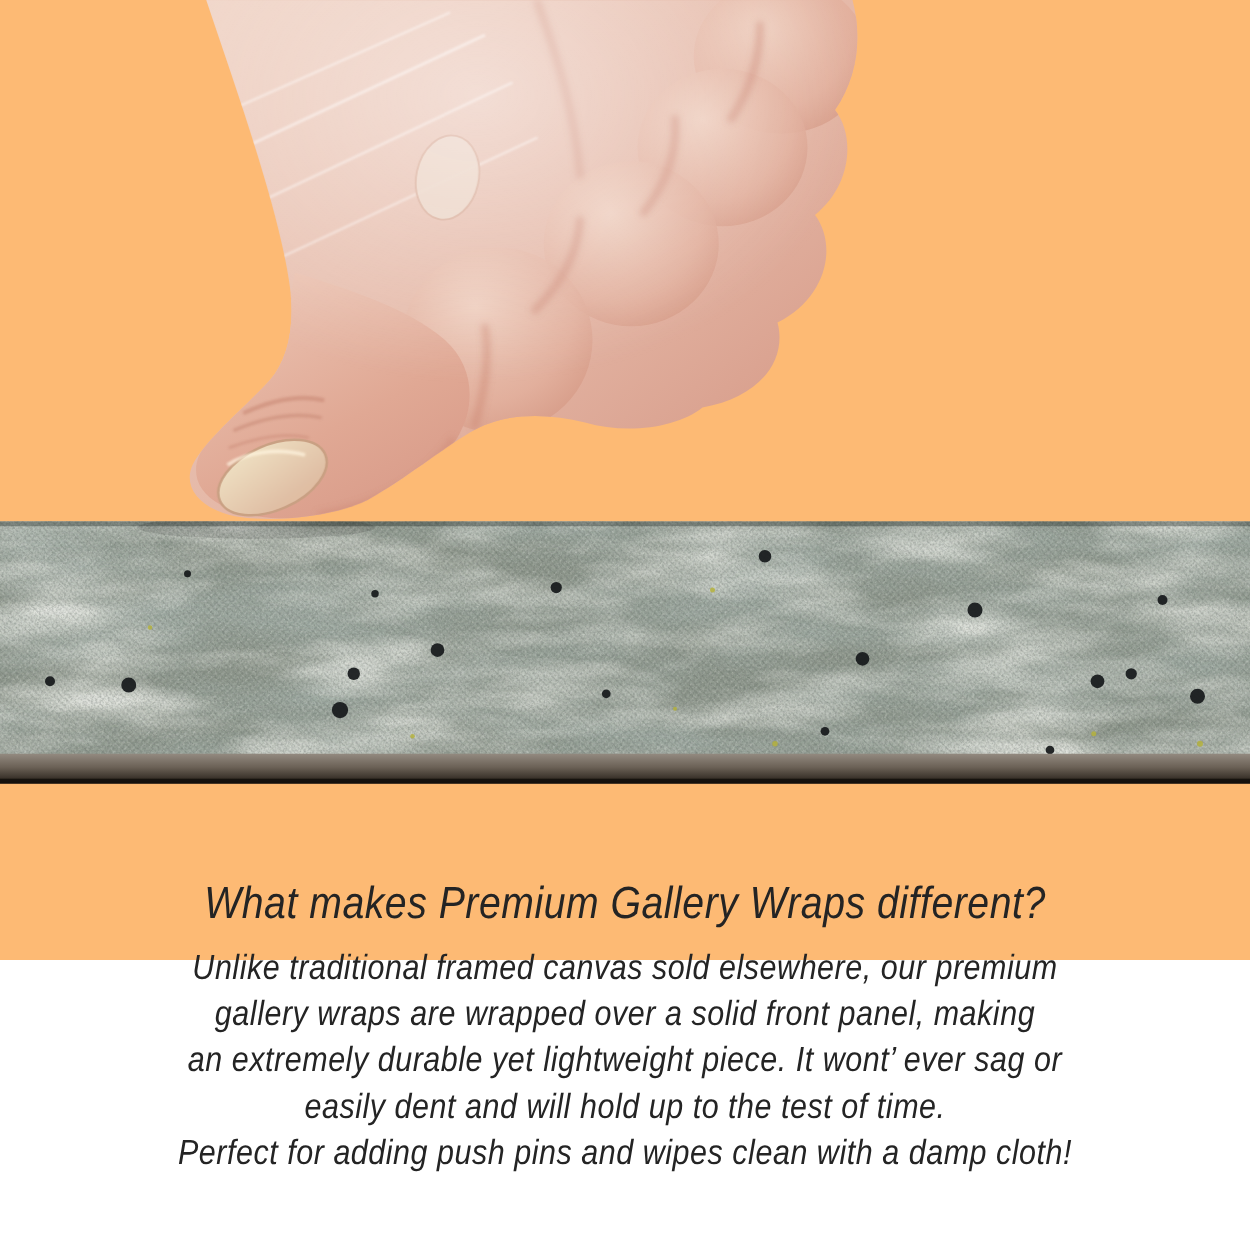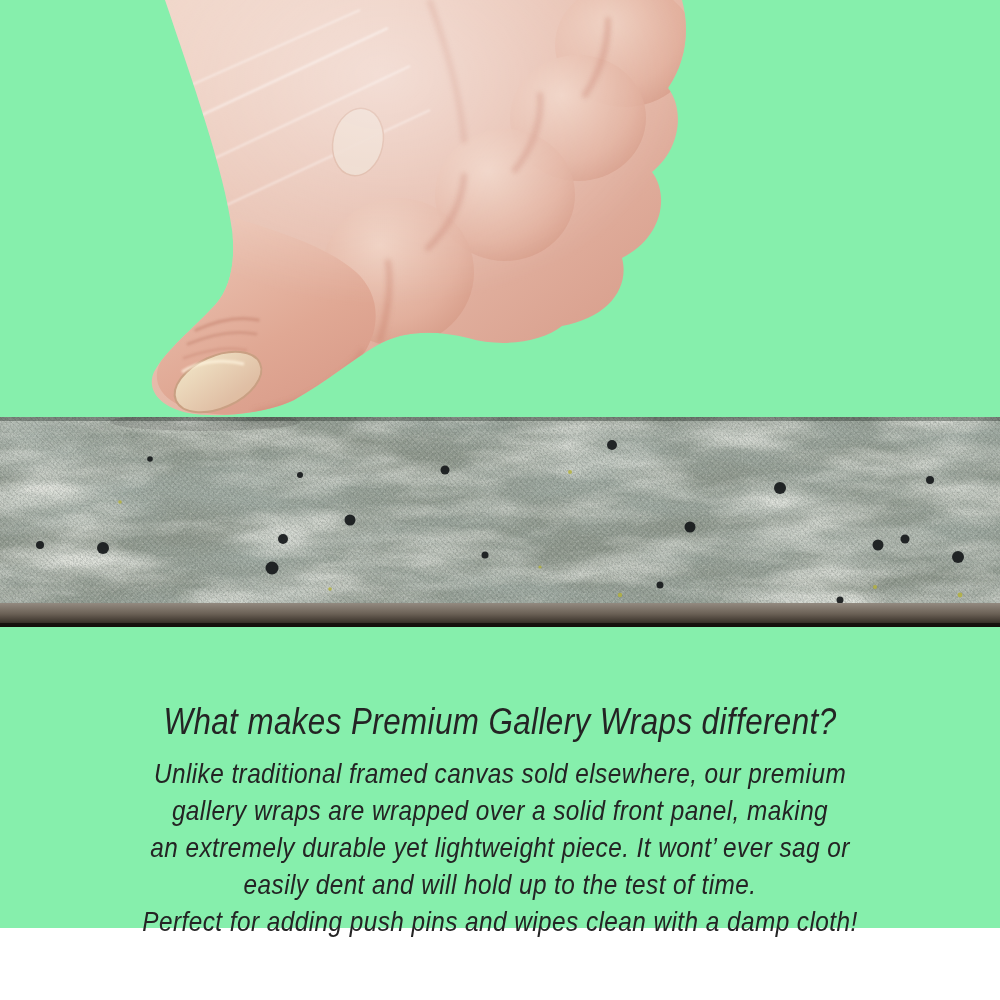--- a/index.html
+++ b/index.html
@@ -7,22 +7,22 @@
     padding: 0;
     width: 1000px;
     height: 1000px;
     overflow: hidden;
     background: #ffffff;
     font-family: "Liberation Sans", sans-serif;
   }
   .stage {
     position: relative;
     width: 1000px;
-    height: 928px;
-    background: #86efac;
+    height: 768px;
+    background: #fdba74;
   }
   .hand {
     position: absolute;
     left: 130px;
     top: 0;
     width: 560px;
     height: 421px;
   }
   .canvas-strip {
     position: absolute;

